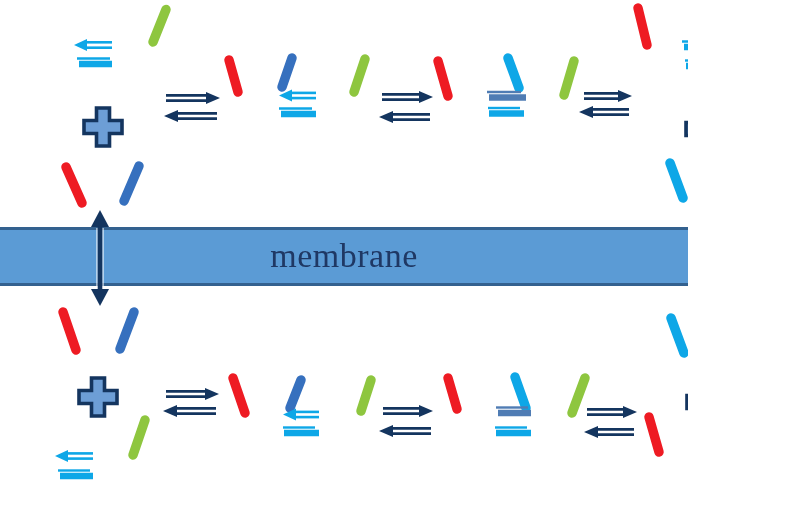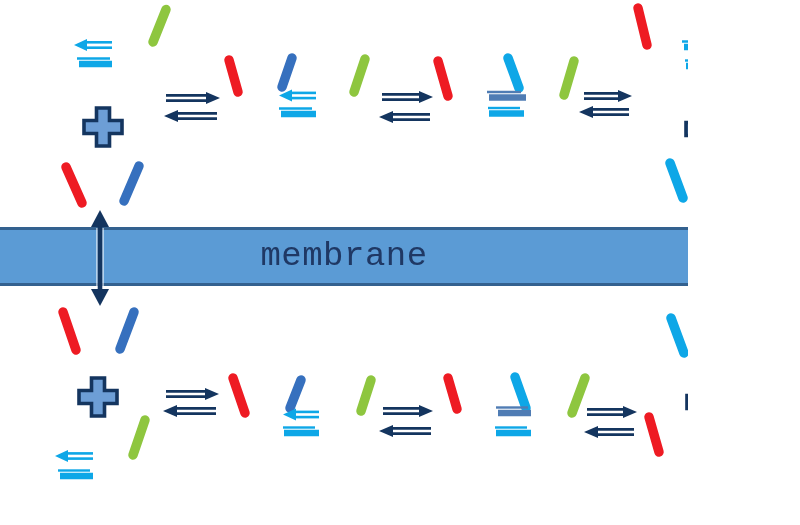--- a/index.html
+++ b/index.html
@@ -1,17 +1,17 @@
 <!DOCTYPE html>
 <html style="--c-red: #EE1B23; --c-green: #8EC63F; --c-cyan: #0EA7E7; --c-blue: #3670BE; --c-steel: #4F7CB4; --c-navy: #14355F; --c-plus_fill: #6D9ED6; --c-membrane_fill: #5B9BD5; --c-membrane_border: #33618F; --c-membrane_text: #1F3864;"><head>
 <meta charset="utf-8">
 <style>
   html,body{margin:0;padding:0;background:#fff;}
   .canvas{position:relative;width:688px;height:525px;background:#fff;overflow:hidden;
-          font-family:Liberation Mono, monospace;}
+          font-family:Liberation Serif, serif;}
   .membrane{position:absolute;left:-2px;right:-2px;top:227px;height:59px;box-sizing:border-box;
             background:var(--c-membrane_fill,#5B9BD5);
             border-top:3px solid var(--c-membrane_border,#33618F);
             border-bottom:3px solid var(--c-membrane_border,#33618F);
             display:flex;align-items:center;justify-content:center;z-index:1;}
   .membrane-label{font-size:34px;color:var(--c-membrane_text,#1F3864);letter-spacing:.5px;
                   line-height:1;transform:translateY(-1px);}
   svg.layer{position:absolute;left:0;top:0;z-index:2;}
   
   .st{stroke-width:9.5;stroke-linecap:round;fill:none;}

